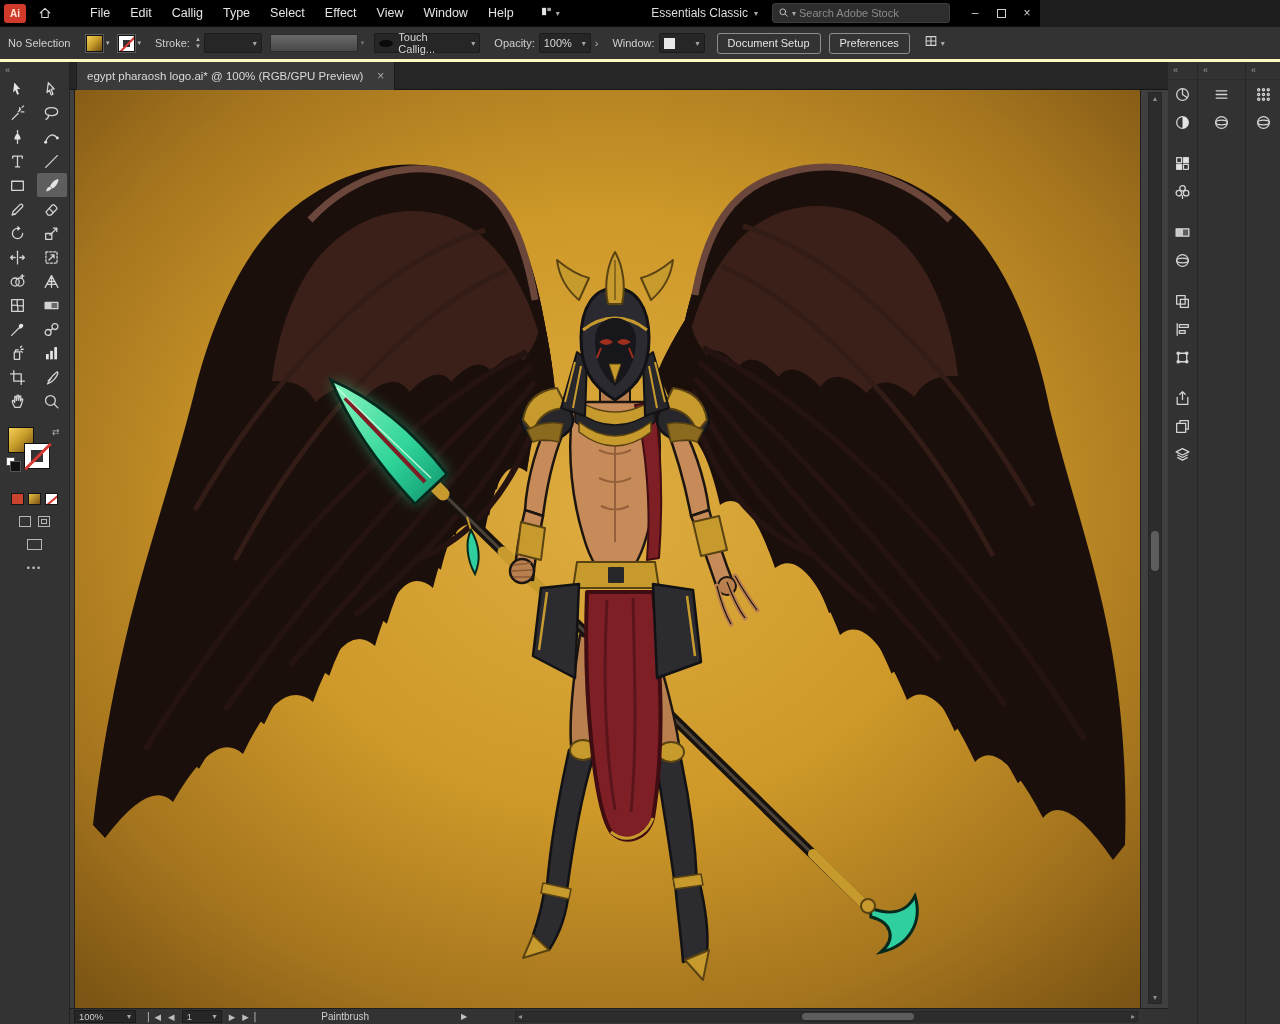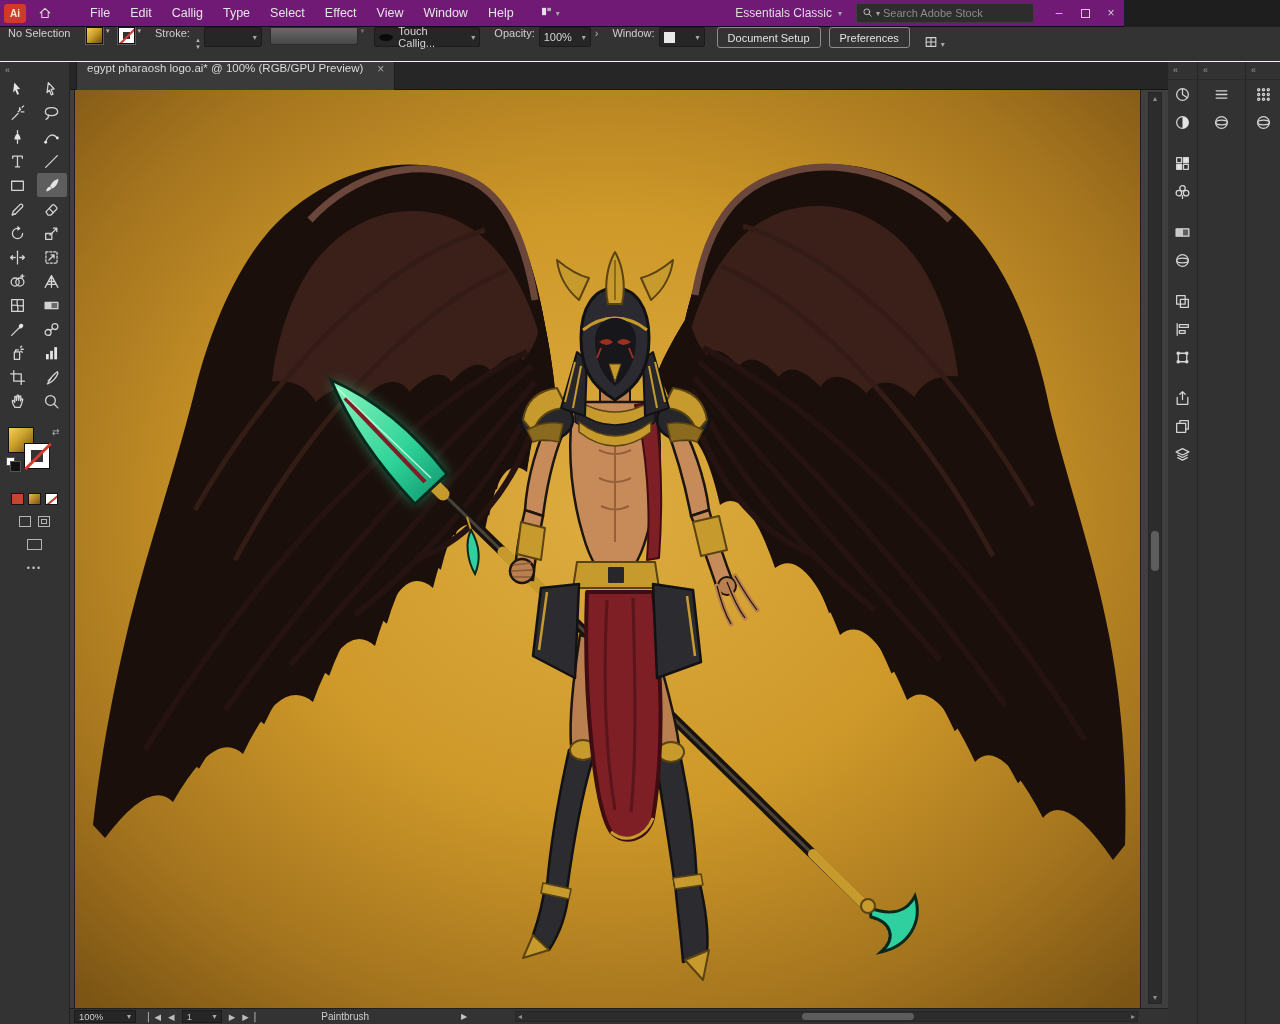--- a/index.html
+++ b/index.html
@@ -1,34 +1,34 @@
 <!DOCTYPE html>
 <html><head>
 <meta charset="utf-8">
 <style>
   *{margin:0;padding:0;box-sizing:border-box;font-family:"Liberation Sans",sans-serif;}
   html,body{width:1280px;height:1024px;overflow:hidden;background:#1e1e1e;color:#d6d6d6;}
   .bar-label{color:#cfcfcf;font-size:11px;}
   
-  .menubar{position:absolute;left:0;top:0;width:1124px;height:27px;background:#701a75;border-bottom:1px solid #0e0e0e;display:flex;align-items:center;z-index:30;}
+  .menubar{position:absolute;left:0;top:0;width:1040px;height:27px;background:#000000;border-bottom:1px solid #0e0e0e;display:flex;align-items:center;z-index:30;}
   .ai-logo{width:22px;height:19px;margin-left:4px;border-radius:3px;background:#cf3a2a;color:#ffe2d6;font-size:10px;font-weight:bold;display:flex;align-items:center;justify-content:center;}
   .home-ic{margin:0 8px 0 12px;display:flex;align-items:center;}
   .menu-items{display:flex;align-items:flex-start;margin-left:20px;}
   .menu-item{padding:0 10px;font-size:12.5px;line-height:27px;color:#e4e4e4;cursor:default;}
   .arrange{display:flex;align-items:center;margin-left:16px;gap:3px;color:#bbb;}
   .right-cluster{margin-left:auto;display:flex;align-items:center;}
   .workspace{display:flex;align-items:center;gap:6px;font-size:12px;color:#dcdcdc;margin-right:14px;}
   .chev{font-size:8px;color:#a8a8a8;}
   .searchbox{width:178px;height:20px;background:#2d2d2d;border:1px solid #3d3d3d;border-radius:3px;display:flex;align-items:center;padding:0 5px;gap:3px;margin-right:12px;}
   .searchbox input{flex:1;background:transparent;border:none;outline:none;color:#cfcfcf;font-size:11px;min-width:0;}
   .searchbox input::placeholder{color:#8b8b8b;}
   .winbtn{width:26px;text-align:center;color:#cfcfcf;font-size:12px;line-height:27px;}
   .maxbox{display:inline-block;width:9px;height:9px;border:1px solid #cfcfcf;vertical-align:middle;}
   
-  .controlbar{position:absolute;left:0;top:27px;width:1280px;height:35px;background:#333333;border-bottom:1px solid #fef9c3;display:flex;z-index:29;}
+  .controlbar{position:absolute;left:0;top:27px;width:1280px;height:35px;background:#333333;border-bottom:3px solid #fef9c3;display:flex;align-items:center;z-index:29;}
   .no-sel{margin-left:8px;width:66px;font-size:11px;color:#d2d2d2;}
   .sw-fill{width:17px;height:17px;margin-left:12px;border:1px solid #111;outline:1px solid #5c5c5c;background:linear-gradient(135deg,#f4d05a 0%,#caa02c 45%,#6e4a10 100%);}
   .sw-stroke{width:17px;height:17px;margin-left:8px;border:1px solid #111;outline:1px solid #5c5c5c;background:#fff;position:relative;overflow:hidden;}
   .sw-stroke .hole{position:absolute;inset:4px;background:#333;}
   .sw-stroke .slash{position:absolute;left:-4px;top:7px;width:26px;height:2px;background:#d6392f;transform:rotate(-45deg);}
   .tinychev{font-size:7px;color:#b5b5b5;margin-left:3px;}
   .lab{margin-left:14px;}
   .stepper{display:flex;flex-direction:column;justify-content:center;margin-left:5px;color:#b5b5b5;font-size:6px;line-height:7px;}
   .combo{height:20px;background:#262626;border:1px solid #1b1b1b;border-radius:2px;display:flex;align-items:center;padding:0 4px;font-size:11px;color:#d6d6d6;}
   .combo .chev{margin-left:auto;padding-left:4px;}
@@ -58,21 +58,21 @@
   .mini.n{background:#fff;position:relative;overflow:hidden;}
   .mini.n::after{content:"";position:absolute;left:-3px;top:5px;width:20px;height:2px;background:#d6392f;transform:rotate(-40deg);}
   .mode-row{display:flex;justify-content:center;gap:7px;margin-top:11px;}
   .mode-box{width:12px;height:11px;border:1px solid #b5b5b5;}
   .mode-box.in{position:relative;}
   .mode-box.in::after{content:"";position:absolute;inset:2px;border:1px solid #b5b5b5;}
   .screenmode{width:15px;height:11px;border:1px solid #b5b5b5;margin:12px auto 0;}
   .tb-dots{text-align:center;color:#c4c4c4;margin-top:13px;font-size:9px;letter-spacing:2px;}
   
   .tabbar{position:absolute;left:70px;top:62px;right:112px;height:28px;background:#262626;border-bottom:1px solid #161616;z-index:15;}
-  .tab{position:absolute;left:6px;top:0;height:28px;background:#3a3a3a;display:flex;padding:0 10px;font-size:11.5px;color:#d9d9d9;border-right:1px solid #1d1d1d;border-left:1px solid #1d1d1d;}
+  .tab{position:absolute;left:6px;top:0;height:28px;background:#3a3a3a;display:flex;align-items:center;padding:0 10px;font-size:11.5px;color:#d9d9d9;border-right:1px solid #1d1d1d;border-left:1px solid #1d1d1d;}
   .tab-close{margin-left:14px;color:#a8a8a8;font-size:12px;}
   
   .canvas{position:absolute;left:70px;top:90px;width:1098px;height:918px;background:#3f3f3f;z-index:10;}
   .artboard{position:absolute;left:5px;top:0;width:1065px;height:918px;box-shadow:0 0 0 1px #1e1e1e;}
   .vscroll{position:absolute;right:6px;top:2px;bottom:4px;width:14px;background:#2c2c2c;border:1px solid #252525;}
   .vthumb{position:absolute;left:2px;right:2px;top:438px;height:40px;background:#5d5d5d;border-radius:6px;}
   .varrow{position:absolute;left:0;width:100%;text-align:center;color:#8f8f8f;font-size:8px;}
   
   .statusbar{position:absolute;left:70px;bottom:0;right:112px;height:16px;background:#333333;border-top:1px solid #202020;display:flex;align-items:center;font-size:10px;color:#cfcfcf;z-index:15;}
   .sb-box{height:13px;background:#262626;border:1px solid #1b1b1b;display:flex;align-items:center;padding:0 4px;gap:4px;font-size:9.5px;}

